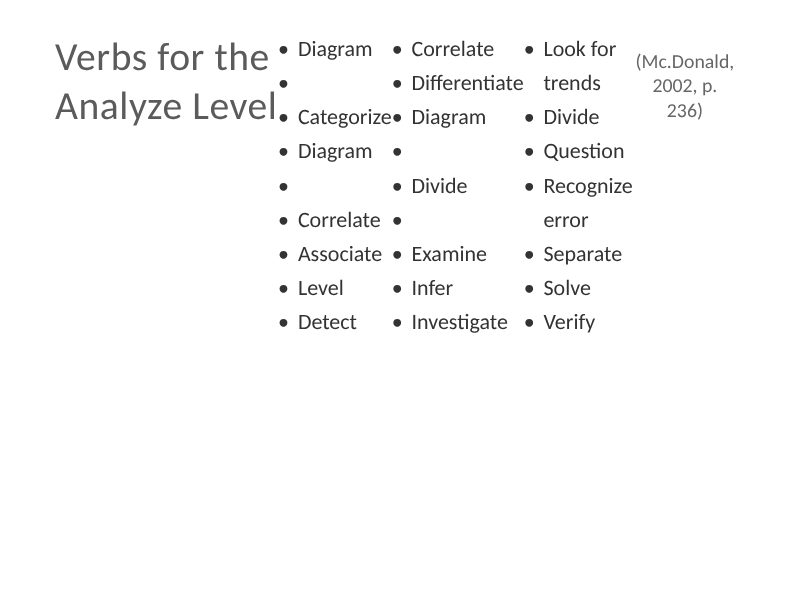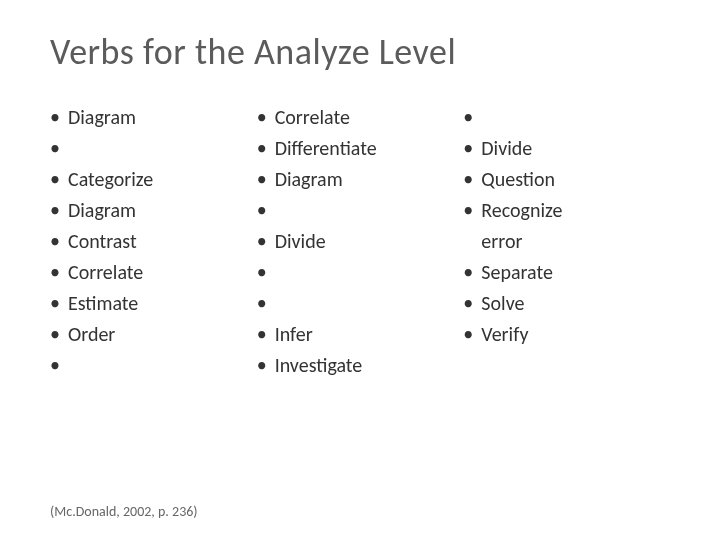--- a/index.html
+++ b/index.html
@@ -14,21 +14,21 @@
       background: #ffffff;
       font-family: 'Calibri', 'Segoe UI', Arial, sans-serif;
       overflow: hidden;
     }
 
     .page {
       width: 720px;
       height: 540px;
       padding: 30px 50px 20px 50px;
       display: flex;
-      flex-direction: column;
+      flex-direction: row;
     }
 
     .title {
       font-size: 36px;
       font-weight: 300;
       color: #5b5b5b;
       margin-bottom: 28px;
       letter-spacing: 0.5px;
     }
 
@@ -67,22 +67,22 @@
       flex-shrink: 0;
       line-height: 1.55;
     }
 
     .col3 .list li {
       font-size: 20px;
       line-height: 1.55;
     }
 
     .citation {
-      text-align: left;
-      font-size: 14px;
+      text-align: center;
+      font-size: 18px;
       color: #666;
       margin-top: 10px;
       padding-top: 5px;
     }
   </style>
 </head>
 <body>
 
 <div class="page">
   <h1 class="title">Verbs for the Analyze Level</h1>
@@ -101,36 +101,36 @@
           <li>
             <span class="bullet">•</span>
             <span>Categorize</span>
           </li>
           <li>
             <span class="bullet">•</span>
             <span>Diagram</span>
           </li>
           <li>
             <span class="bullet">•</span>
-            <span>Contrast</span>
           </li>
           <li>
             <span class="bullet">•</span>
             <span>Correlate</span>
           </li>
           <li>
             <span class="bullet">•</span>
-            <span>Estimate</span>
-          </li>
-          <li>
-            <span class="bullet">•</span>
-            <span>Order</span>
-          </li>
-          <li>
-            <span class="bullet">•</span>
+            <span>Associate</span>
+          </li>
+          <li>
+            <span class="bullet">•</span>
+            <span>Level</span>
+          </li>
+          <li>
+            <span class="bullet">•</span>
+            <span>Detect</span>
           </li>
         </ul>
     </div>
 
     <div class="column">
       <ul class="list">
       <li>
             <span class="bullet">•</span>
             <span>Correlate</span>
           </li>
@@ -147,36 +147,38 @@
           </li>
           <li>
             <span class="bullet">•</span>
             <span>Divide</span>
           </li>
           <li>
             <span class="bullet">•</span>
           </li>
           <li>
             <span class="bullet">•</span>
+            <span>Examine</span>
           </li>
           <li>
             <span class="bullet">•</span>
             <span>Infer</span>
           </li>
           <li>
             <span class="bullet">•</span>
             <span>Investigate</span>
           </li>
         </ul>
     </div>
 
     <div class="column col3">
       <ul class="list">
       <li>
             <span class="bullet">•</span>
+            <span>Look for trends</span>
           </li>
           <li>
             <span class="bullet">•</span>
             <span>Divide</span>
           </li>
           <li>
             <span class="bullet">•</span>
             <span>Question</span>
           </li>
           <li>

